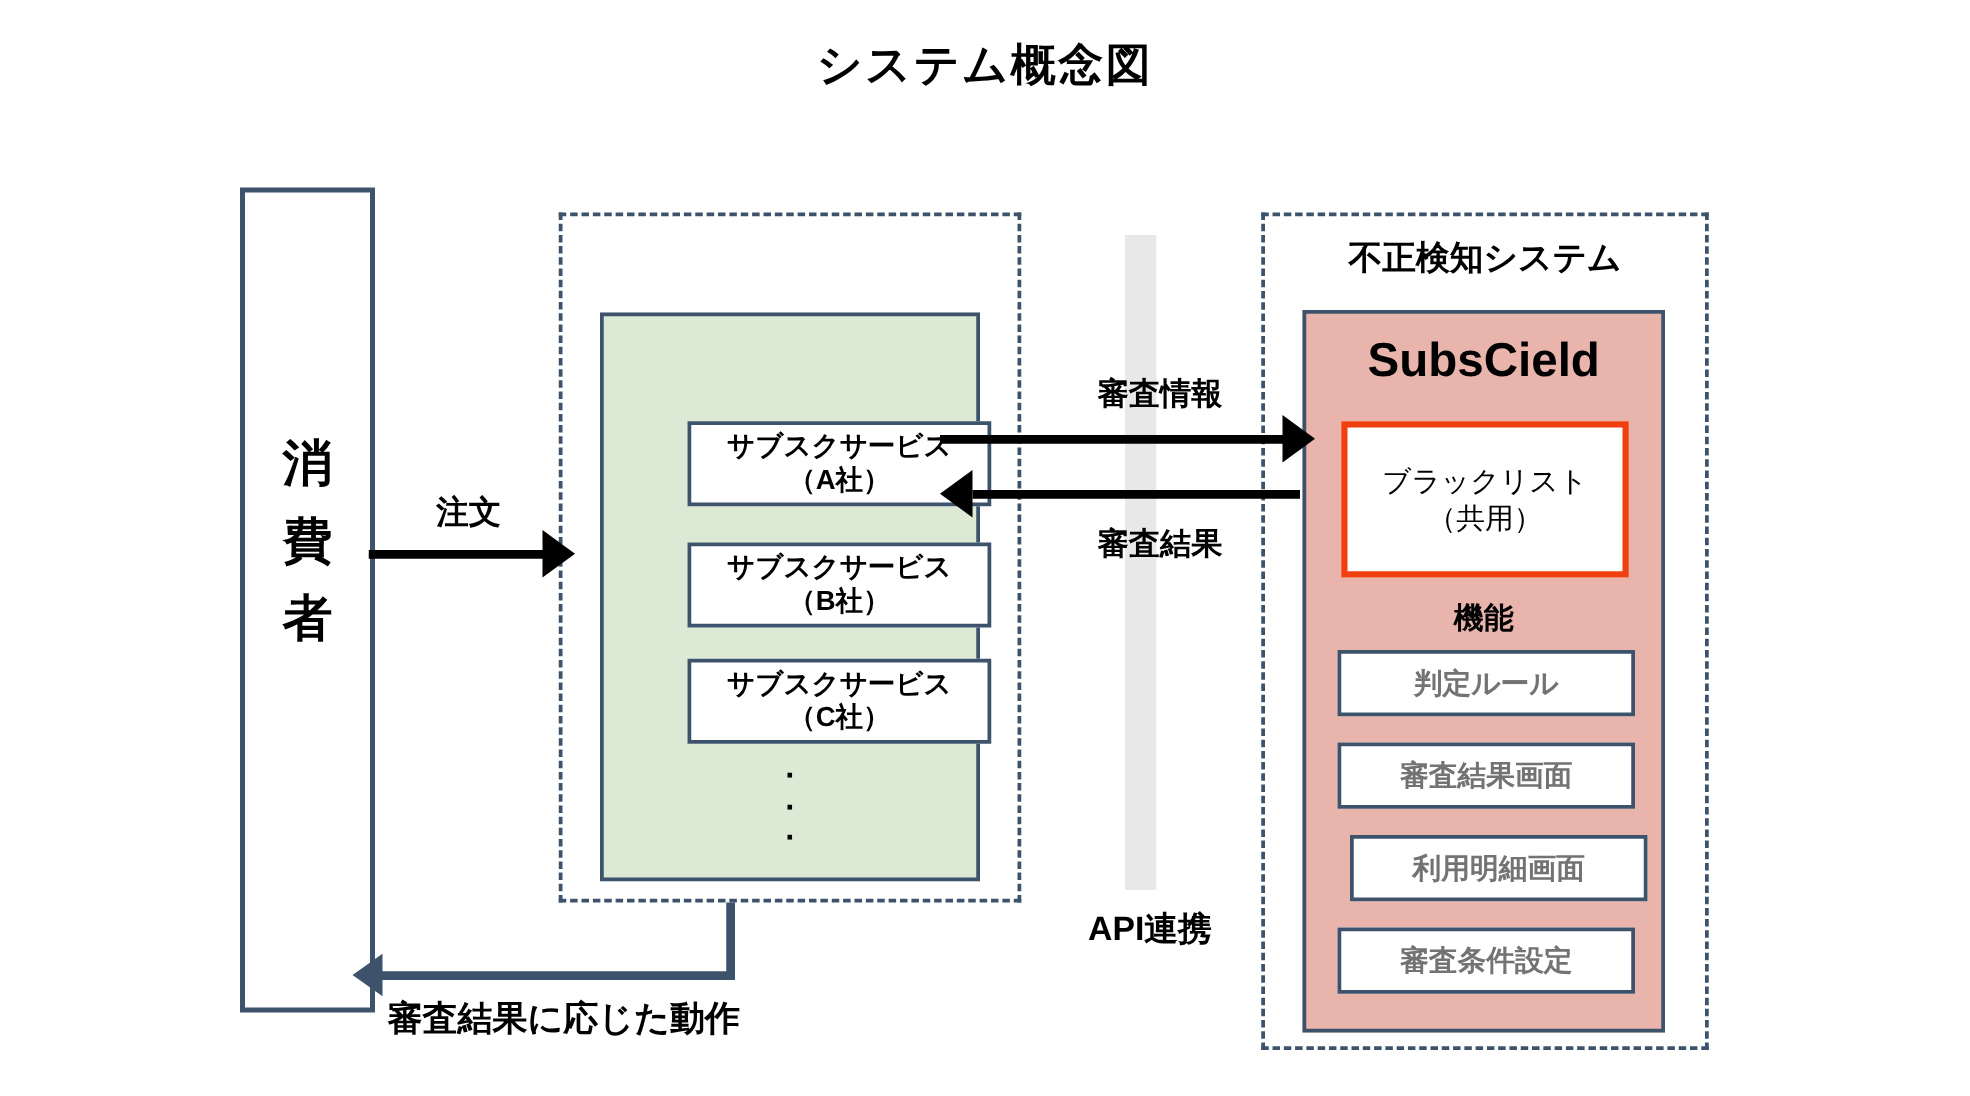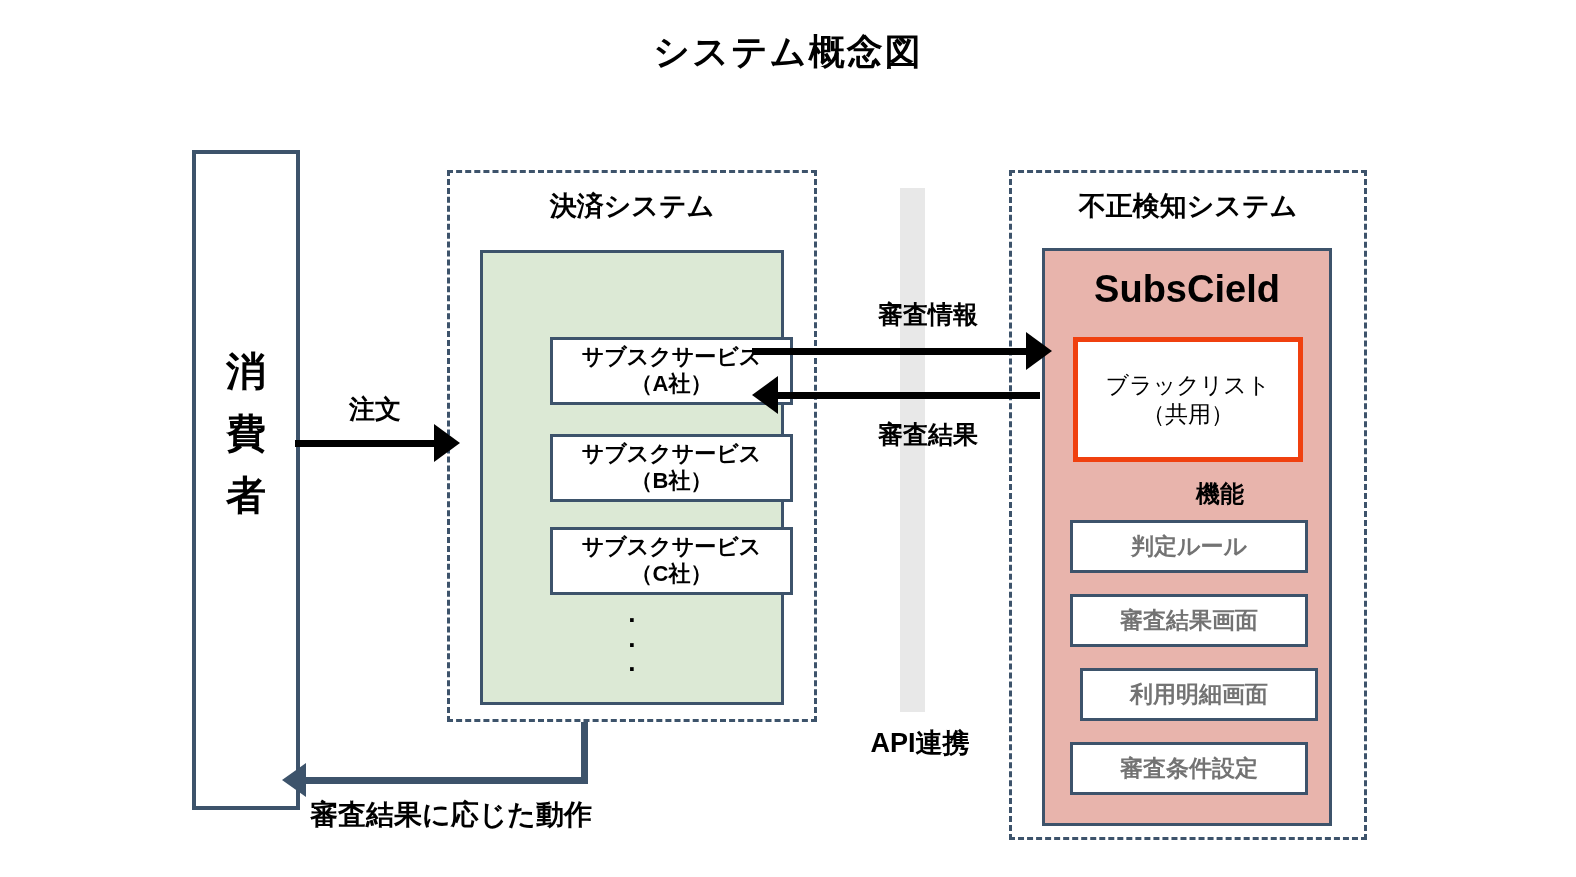--- a/index.html
+++ b/index.html
@@ -175,21 +175,20 @@
 
   .function-label {
     position: absolute;
     left: 1042px;
     top: 478px;
     width: 290px;
     text-align: center;
     font-size: 24px;
     font-weight: bold;
     color: #000000;
-    margin-left: 33px;
   }
 
   .function-box {
     position: absolute;
     left: 1070px;
     width: 238px;
     height: 53px;
     background: #ffffff;
     border: 3px solid #3d536b;
     box-sizing: border-box;
@@ -330,21 +329,20 @@
   <div class="title">システム概念図</div>
 
   <div class="consumer-box"></div>
   <div class="consumer-label">
     <span>消</span>
     <span>費</span>
     <span>者</span>
   </div>
 
   <div class="dashed-box payment-dashed"></div>
-  <div class="system-title payment-title">決済システム</div>
 
   <div class="operator-panel"></div>
 
   <div class="service-box service-a">サブスクサービス
 （A社）</div>
   <div class="service-box service-b">サブスクサービス
 （B社）</div>
   <div class="service-box service-c">サブスクサービス
 （C社）</div>
 

